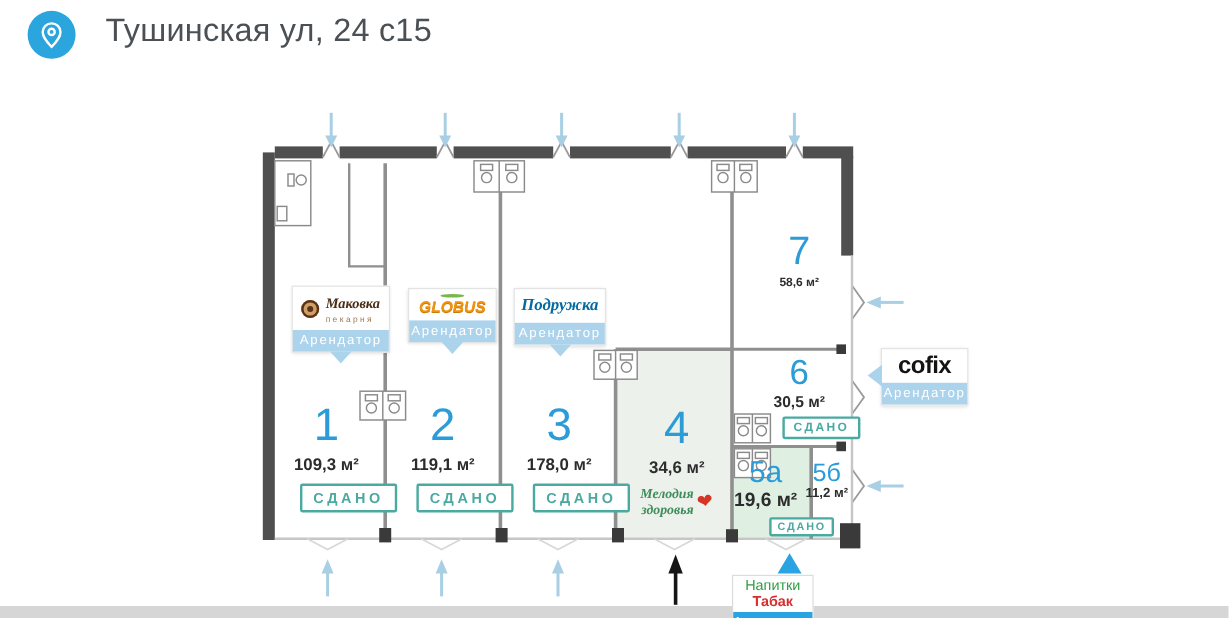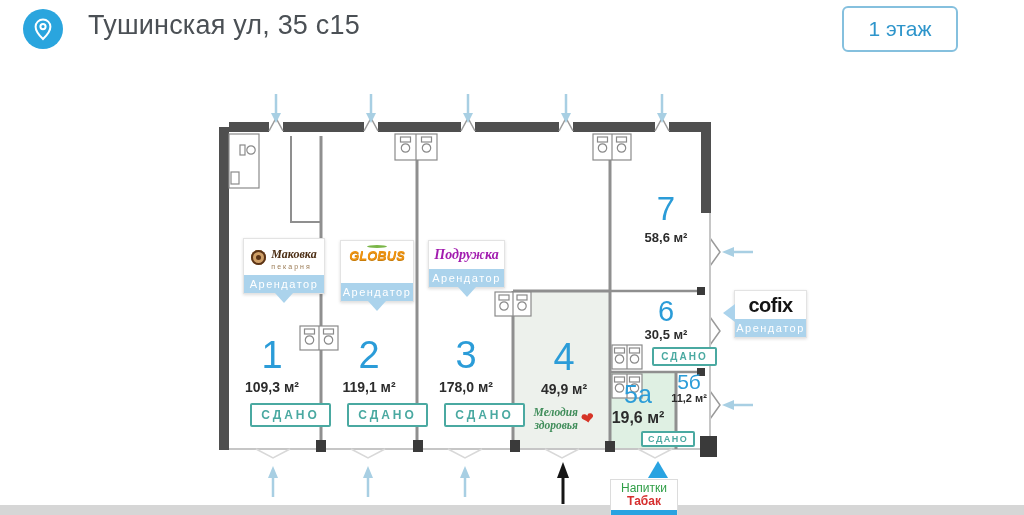--- a/index.html
+++ b/index.html
@@ -31,23 +31,23 @@
             border-left:9px solid transparent;border-right:9px solid transparent;border-top:10px solid #abd3ec;}
   .ptr-left{position:absolute;left:-12px;top:13px;width:0;height:0;
             border-top:9px solid transparent;border-bottom:9px solid transparent;border-right:12px solid #abd3ec;}
   .logo-row{display:flex;align-items:center;justify-content:center;gap:5px;padding:5px 4px;}
   .mak-icon{width:15px;height:15px;border-radius:50%;background:#5a3317;
             box-shadow:inset 0 0 0 2px #5a3317, inset 0 0 0 5px #cf9f67;flex:0 0 auto;}
   .mak-name{font-family:"Liberation Serif",serif;font-style:italic;font-weight:bold;font-size:12px;color:#4a2c12;line-height:1;}
   .mak-sub{font-size:7px;letter-spacing:2px;color:#9b7b55;text-align:left;margin-top:1px;}
   .globus-leaf{display:block;width:20px;height:3px;background:#7ab648;border-radius:50%;margin:4px auto 0;}
   .globus-name{display:block;font-style:italic;font-weight:800;font-size:13px;color:#ef9310;
-               text-shadow:0 1px 0 #c97c08;padding:0 4px 20px;}
+               text-shadow:0 1px 0 #c97c08;padding:0 4px 4px;}
   .pod-name{font-family:"Liberation Serif",serif;font-style:italic;font-weight:bold;font-size:14px;
-            color:#a21caf;padding:6px 4px;}
+            color:#0369a1;padding:6px 4px;}
   .cofix-name{font-weight:800;font-size:20px;color:#141414;letter-spacing:-.5px;padding:3px 4px 2px;}
   .melodia{position:absolute;left:522px;top:406px;width:84px;display:flex;align-items:center;
            justify-content:center;gap:3px;}
   .mel-text{font-family:"Liberation Serif",serif;font-style:italic;font-weight:bold;font-size:11.5px;
             color:#3f8d5a;line-height:1.15;text-align:right;}
   .mel-heart{font-size:16px;color:#d63426;transform:rotate(-10deg);line-height:1;}
   .nap-card{position:absolute;left:610px;top:479px;width:66px;background:#fff;border:1px solid #dcdcdc;
             text-align:center;z-index:3;}
   .nap-l1{font-weight:normal;font-size:12px;line-height:1.1;color:#2f9e46;padding-top:2px;}
   .nap-l2{font-weight:bold;font-size:12px;line-height:1.1;color:#d62f2f;padding-bottom:2px;}
@@ -59,22 +59,21 @@
 
 <div class="stage">
 
   <div class="pin-wrap">
     <svg viewBox="0 0 42 42" width="42" height="42">
       <circle cx="21" cy="21" r="20" fill="#2aa5de"></circle>
       <path d="M21 11.5c-4.1 0-7.4 3.2-7.4 7.2 0 5.2 7.4 12.3 7.4 12.3s7.4-7.1 7.4-12.3c0-4-3.3-7.2-7.4-7.2z" fill="none" stroke="#ffffff" stroke-width="2"></path>
       <circle cx="21" cy="18.6" r="2.6" fill="none" stroke="#ffffff" stroke-width="2"></circle>
     </svg>
   </div>
-  <div class="page-title">Тушинская ул, 35 с15</div>
-  <button class="floor-btn">1 этаж</button>
+  <div class="page-title">Тушинская ул, 24 с15</div>
 
   <svg class="plan" viewBox="0 0 1024 515">
     <defs>
       <g id="tc">
         <rect x="-5" y="0" width="10" height="5"></rect>
         <circle cx="0" cy="11" r="4.2"></circle>
       </g>
     </defs>
 
     <g>
@@ -221,39 +220,39 @@
     <div class="unit-area" style="font-size:14px">119,1 м²</div>
     <div><span class="badge badge-lg">СДАНО</span></div>
   </div>
   <div class="unit" style="left:406px;top:336px;width:120px">
     <div class="unit-num" style="font-size:38px">3</div>
     <div class="unit-area" style="font-size:14px">178,0 м²</div>
     <div><span class="badge badge-lg">СДАНО</span></div>
   </div>
   <div class="unit" style="left:504px;top:338px;width:120px">
     <div class="unit-num" style="font-size:38px">4</div>
-    <div class="unit-area" style="font-size:14px">49,9 м²</div>
+    <div class="unit-area" style="font-size:14px">34,6 м²</div>
   </div>
   <div class="unit" style="left:604px;top:382px;width:68px">
     <div class="unit-num" style="font-size:25px">5а</div>
     <div class="unit-area" style="font-size:16px;margin-top:2px">19,6 м²</div>
     <div><span class="badge badge-sm">СДАНО</span></div>
   </div>
-  <div class="unit" style="left:666px;top:371px;width:46px">
+  <div class="unit" style="left:666px;top:384px;width:46px">
     <div class="unit-num" style="font-size:21px">5б</div>
     <div class="unit-area" style="font-size:11px;margin-top:0">11,2 м²</div>
   </div>
   <div class="unit" style="left:606px;top:297px;width:120px">
     <div class="unit-num" style="font-size:29px">6</div>
     <div class="unit-area" style="font-size:13px;margin-top:1px">30,5 м²</div>
     <div><span class="badge badge-md">СДАНО</span></div>
   </div>
   <div class="unit" style="left:606px;top:192px;width:120px">
     <div class="unit-num" style="font-size:33px">7</div>
-    <div class="unit-area" style="font-size:13px">58,6 м²</div>
+    <div class="unit-area" style="font-size:10px">58,6 м²</div>
   </div>
 
   <div class="tcard" style="left:243px;top:238px;width:80px">
     <div class="logo-row">
       <span class="mak-icon"></span>
       <span>
         <span class="mak-name">Маковка</span>
         <span class="mak-sub" style="display:block">пекарня</span>
       </span>
     </div>

